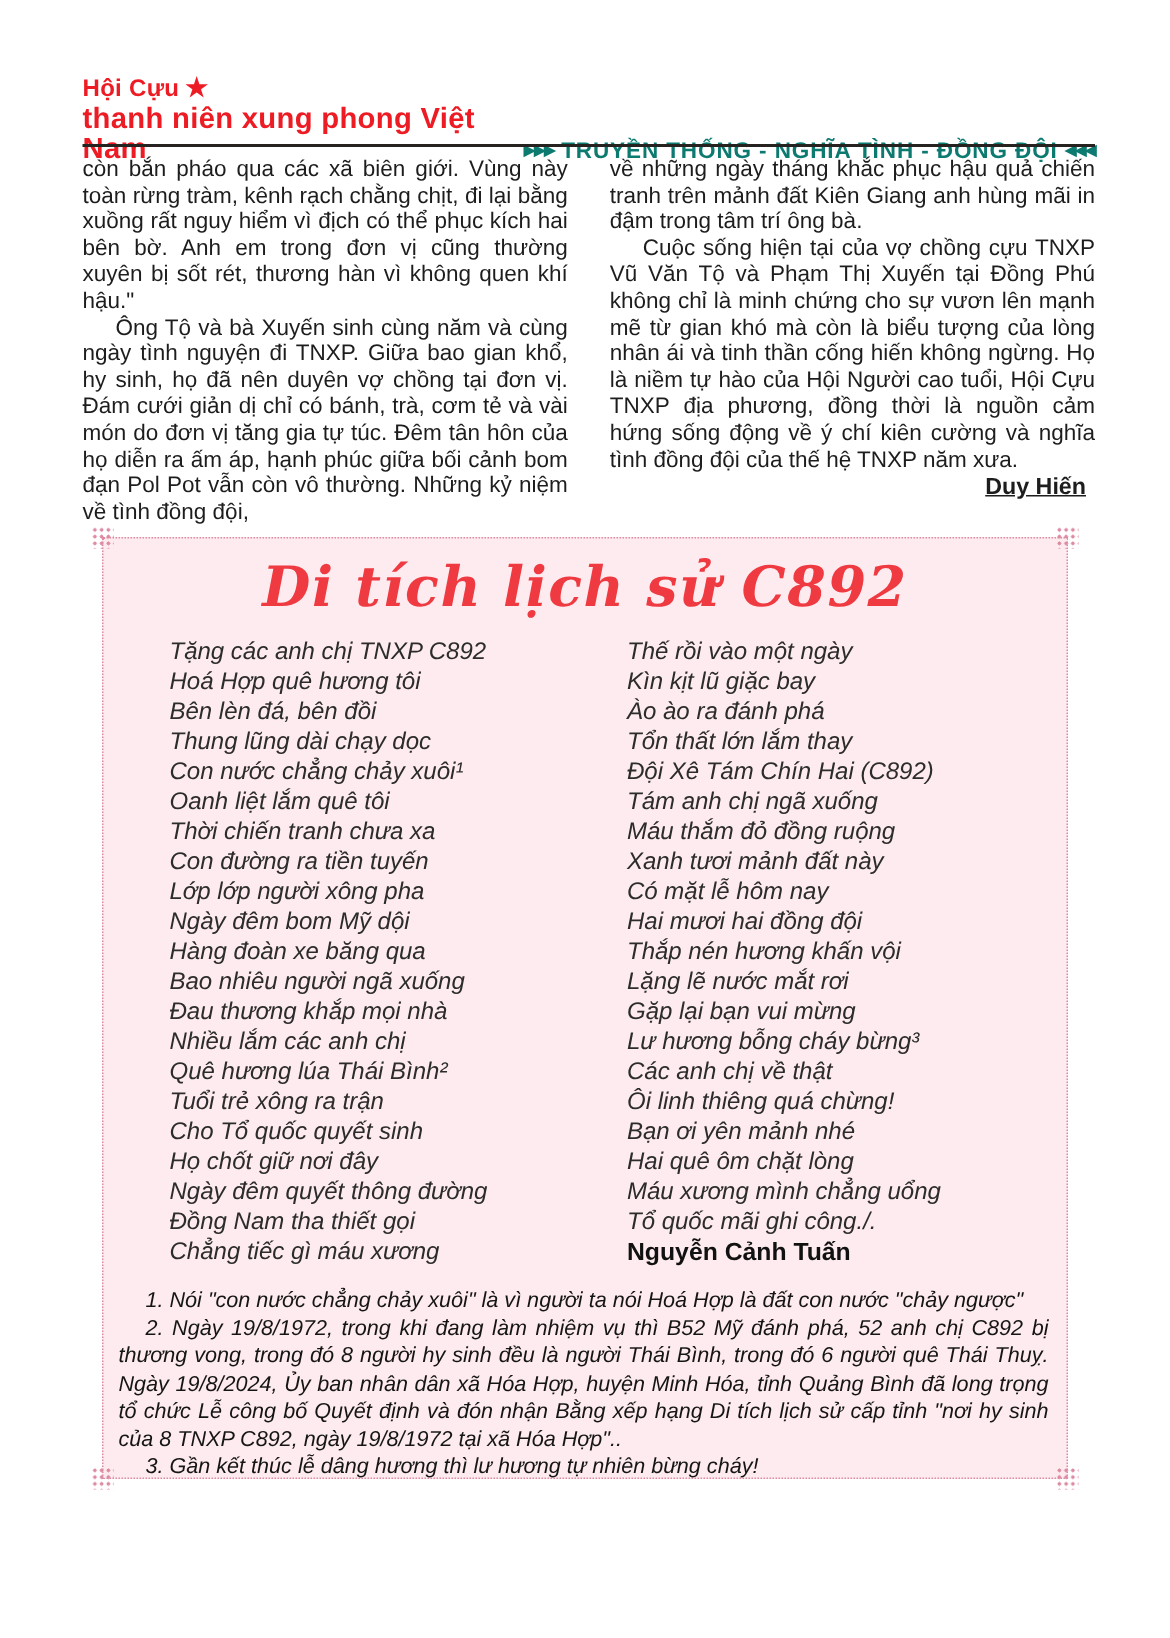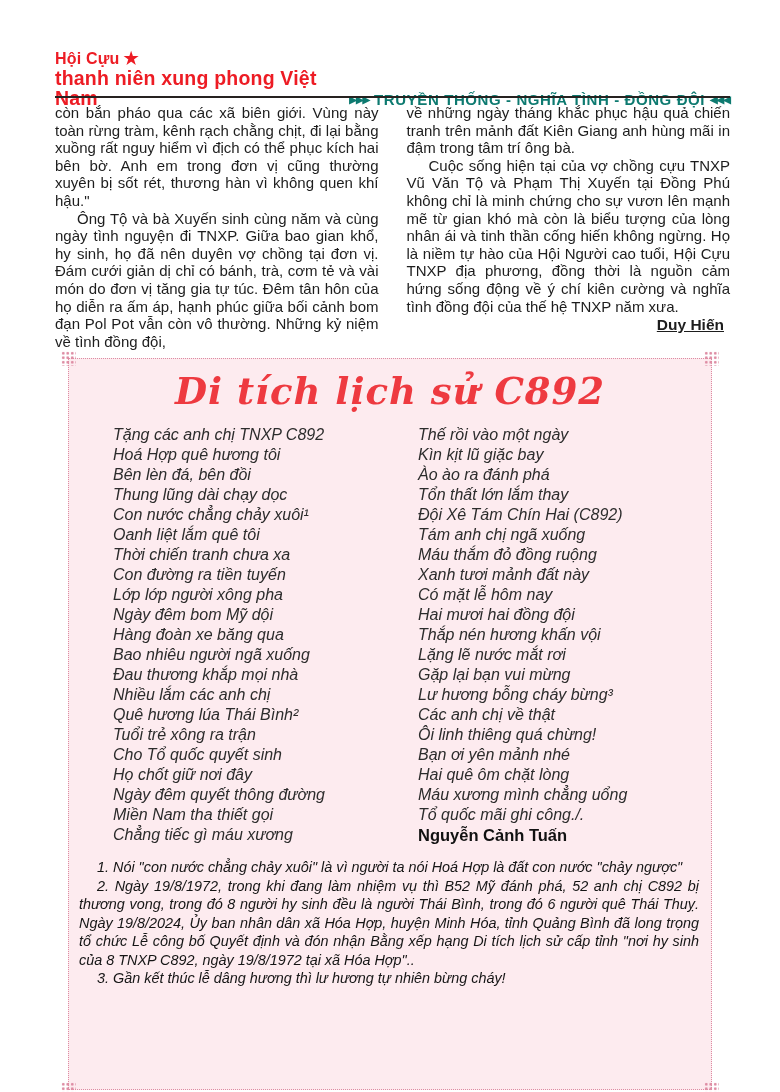--- a/index.html
+++ b/index.html
@@ -22,21 +22,21 @@
 
   
   .article{position:absolute;left:55px;right:50px;top:104px;display:flex;gap:28px;}
   .col{flex:1;text-align:justify;font-size:15px;line-height:17.6px;color:#1d1d1d;}
   .body-p{margin:0;}
   .body-p.indent{text-indent:22px;}
   .article-author{text-align:right;font-weight:bold;margin-top:1px;padding-right:6px;font-size:15.5px;text-decoration:underline;}
 
   
   .poem-box{
-    position:absolute;left:68px;top:358px;width:644px;height:732px;
+    position:absolute;left:68px;top:358px;width:644px;height:628px;
     background:#fdebef;border:1.5px dotted #dd8ba2;box-sizing:border-box;
   }
   .corner{position:absolute;width:15px;height:15px;
     background-image:radial-gradient(circle,#dd8ba2 1.2px,transparent 1.4px);
     background-size:4.5px 4.5px;}
   .corner.tl{left:-8px;top:-8px}.corner.tr{right:-8px;top:-8px}
   .corner.bl{left:-8px;bottom:-8px}.corner.br{right:-8px;bottom:-8px}
 
   .poem-title{
     margin:10px 0 4px;text-align:center;
@@ -113,21 +113,21 @@
             <div class="poem-line">Ngày đêm bom Mỹ dội</div>
             <div class="poem-line">Hàng đoàn xe băng qua</div>
             <div class="poem-line">Bao nhiêu người ngã xuống</div>
             <div class="poem-line">Đau thương khắp mọi nhà</div>
             <div class="poem-line">Nhiều lắm các anh chị</div>
             <div class="poem-line">Quê hương lúa Thái Bình²</div>
             <div class="poem-line">Tuổi trẻ xông ra trận</div>
             <div class="poem-line">Cho Tổ quốc quyết sinh</div>
             <div class="poem-line">Họ chốt giữ nơi đây</div>
             <div class="poem-line">Ngày đêm quyết thông đường</div>
-            <div class="poem-line">Miền Nam tha thiết gọi</div>
+            <div class="poem-line">Đồng Nam tha thiết gọi</div>
             <div class="poem-line">Chẳng tiếc gì máu xương</div>
           </div>
       </div>
       <div class="poem-col">
         <div id="poem-right-lines">
             <div class="poem-line">Thế rồi vào một ngày</div>
             <div class="poem-line">Kìn kịt lũ giặc bay</div>
             <div class="poem-line">Ào ào ra đánh phá</div>
             <div class="poem-line">Tổn thất lớn lắm thay</div>
             <div class="poem-line">Đội Xê Tám Chín Hai (C892)</div>

